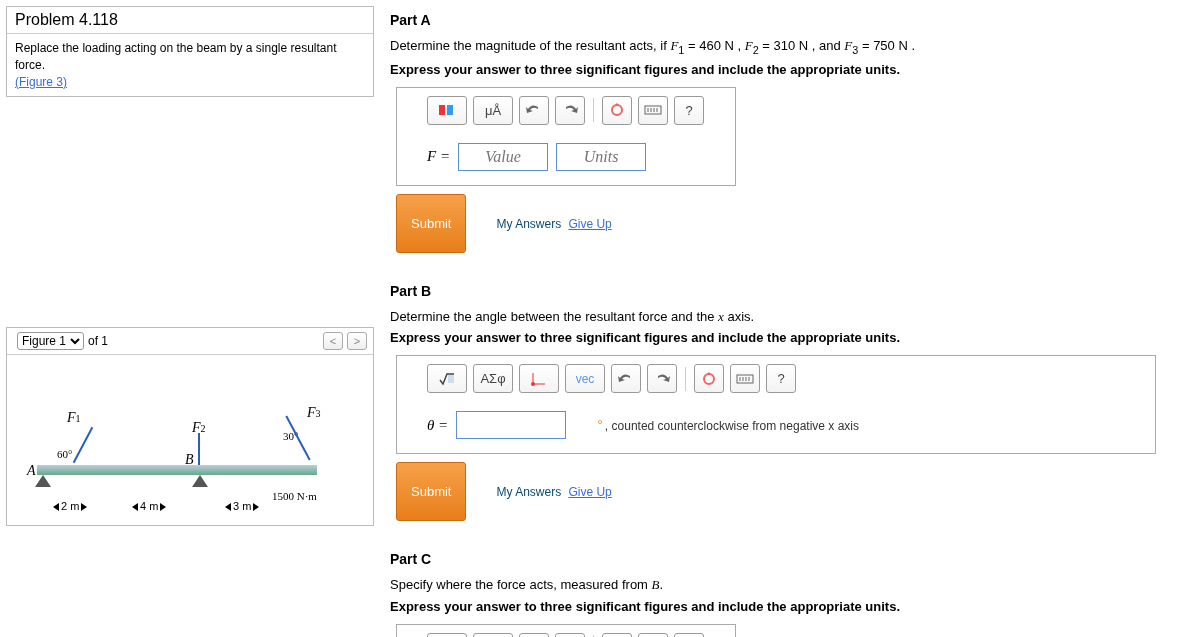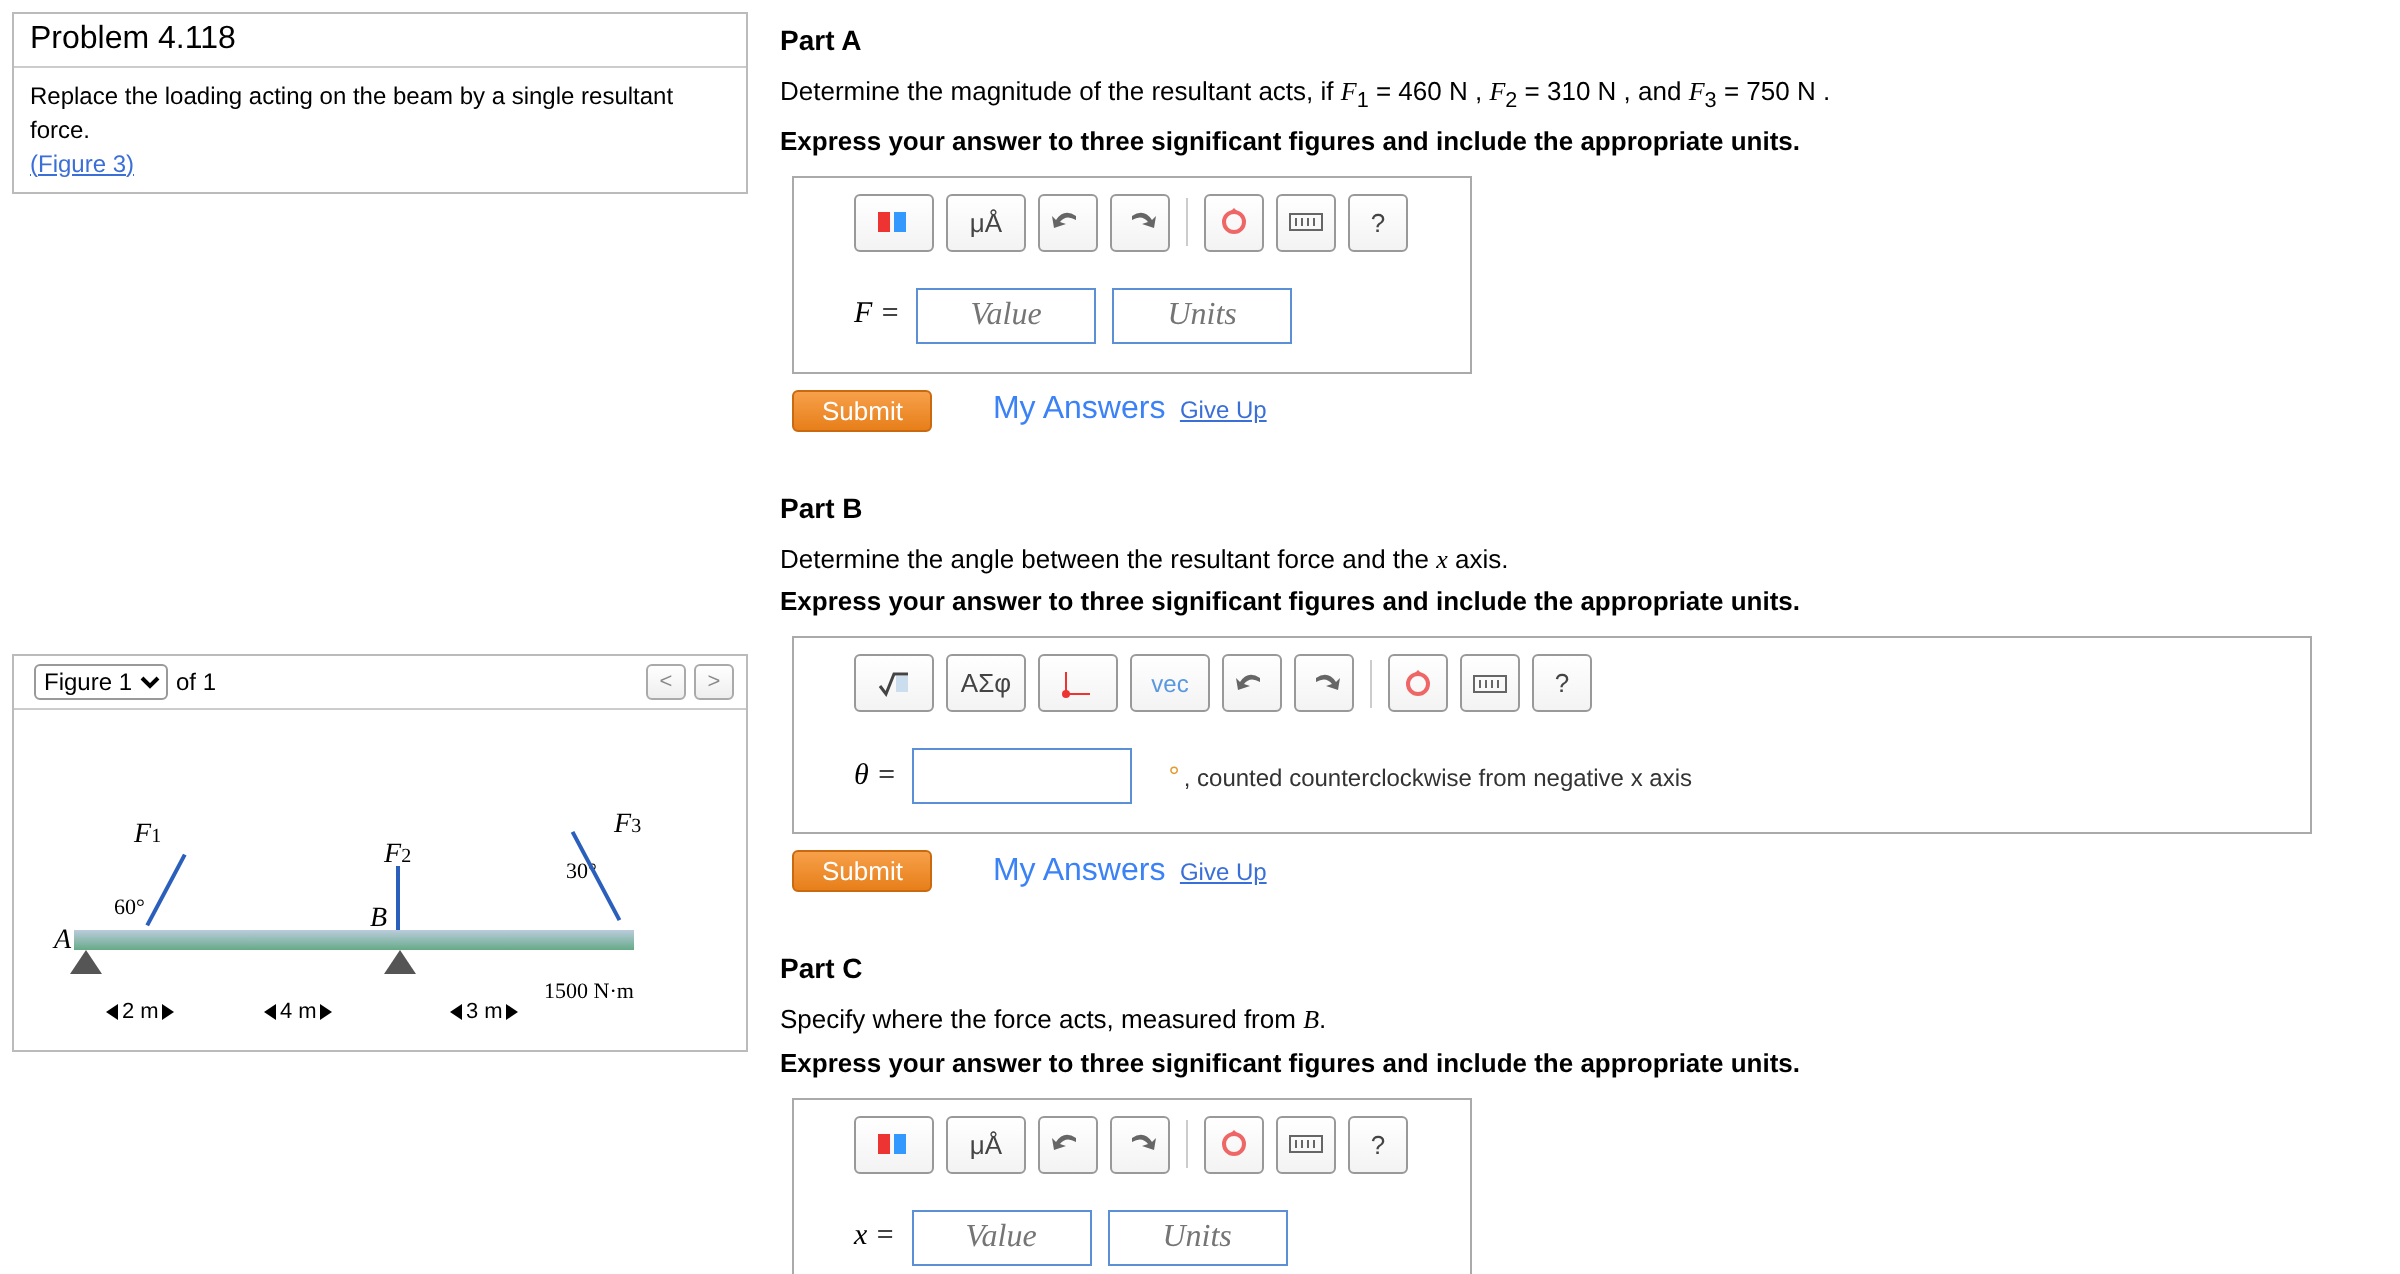--- a/index.html
+++ b/index.html
@@ -33,25 +33,25 @@
 .ansbox{border:1px solid #aaa;padding:0;margin:0 6px;background:#fff}
 .tools{display:flex;align-items:center;gap:6px;padding:8px 30px}
 .tbtn{display:inline-flex;align-items:center;justify-content:center;width:40px;height:29px;border:1px solid #999;border-radius:3px;background:linear-gradient(#fff,#f3f3f3);cursor:pointer;font-size:13px;color:#444}
 .tbtn.small{width:30px}
 .tbtn.vec{width:40px;font-size:12px;color:#5a98e0}
 .sep{width:1px;height:24px;background:#ccc;margin:0 2px}
 .inputrow{display:flex;align-items:center;gap:8px;padding:10px 30px 14px 30px}
 .varlab{font-family:'Times New Roman',serif;font-style:italic;font-size:15px}
 .txtin{width:90px;height:28px;border:1px solid #5b8fd6;font-family:'Times New Roman',serif;font-style:italic;font-size:16px;color:#bbb;text-align:center}
 .txtin.plain{width:110px;color:#000;font-style:normal}
-.tail{font-size:12px;color:#333;margin-left:8px}
+.tail{font-size:12px;color:#333;margin-left:21px}
 .deg{color:#e29a2e;font-size:14px;margin:0 2px}
 .actions{display:flex;align-items:center;gap:30px;padding:8px 6px 16px 6px}
-.submit{background:linear-gradient(#f7a04a,#e77f1a);color:#fff;border:1px solid #c96a10;border-radius:3px;padding:2px 14px;font-size:13px;cursor:pointer}
-.myans{font-size:16px;color:#3b82f6}
+.submit{background:linear-gradient(#f7a04a,#e77f1a);color:#fff;border:1px solid #c96a10;border-radius:3px;padding:21px 14px;font-size:13px;cursor:pointer}
+.myans{font-size:12px;color:#0c4a6e}
 .giveup{font-size:12px}
 .section{margin-bottom:14px}
 svg.icn{width:20px;height:18px}
 </style>
 </head>
 <body>
 
 <div class="layout">
   <div class="left">
     <div class="box">

